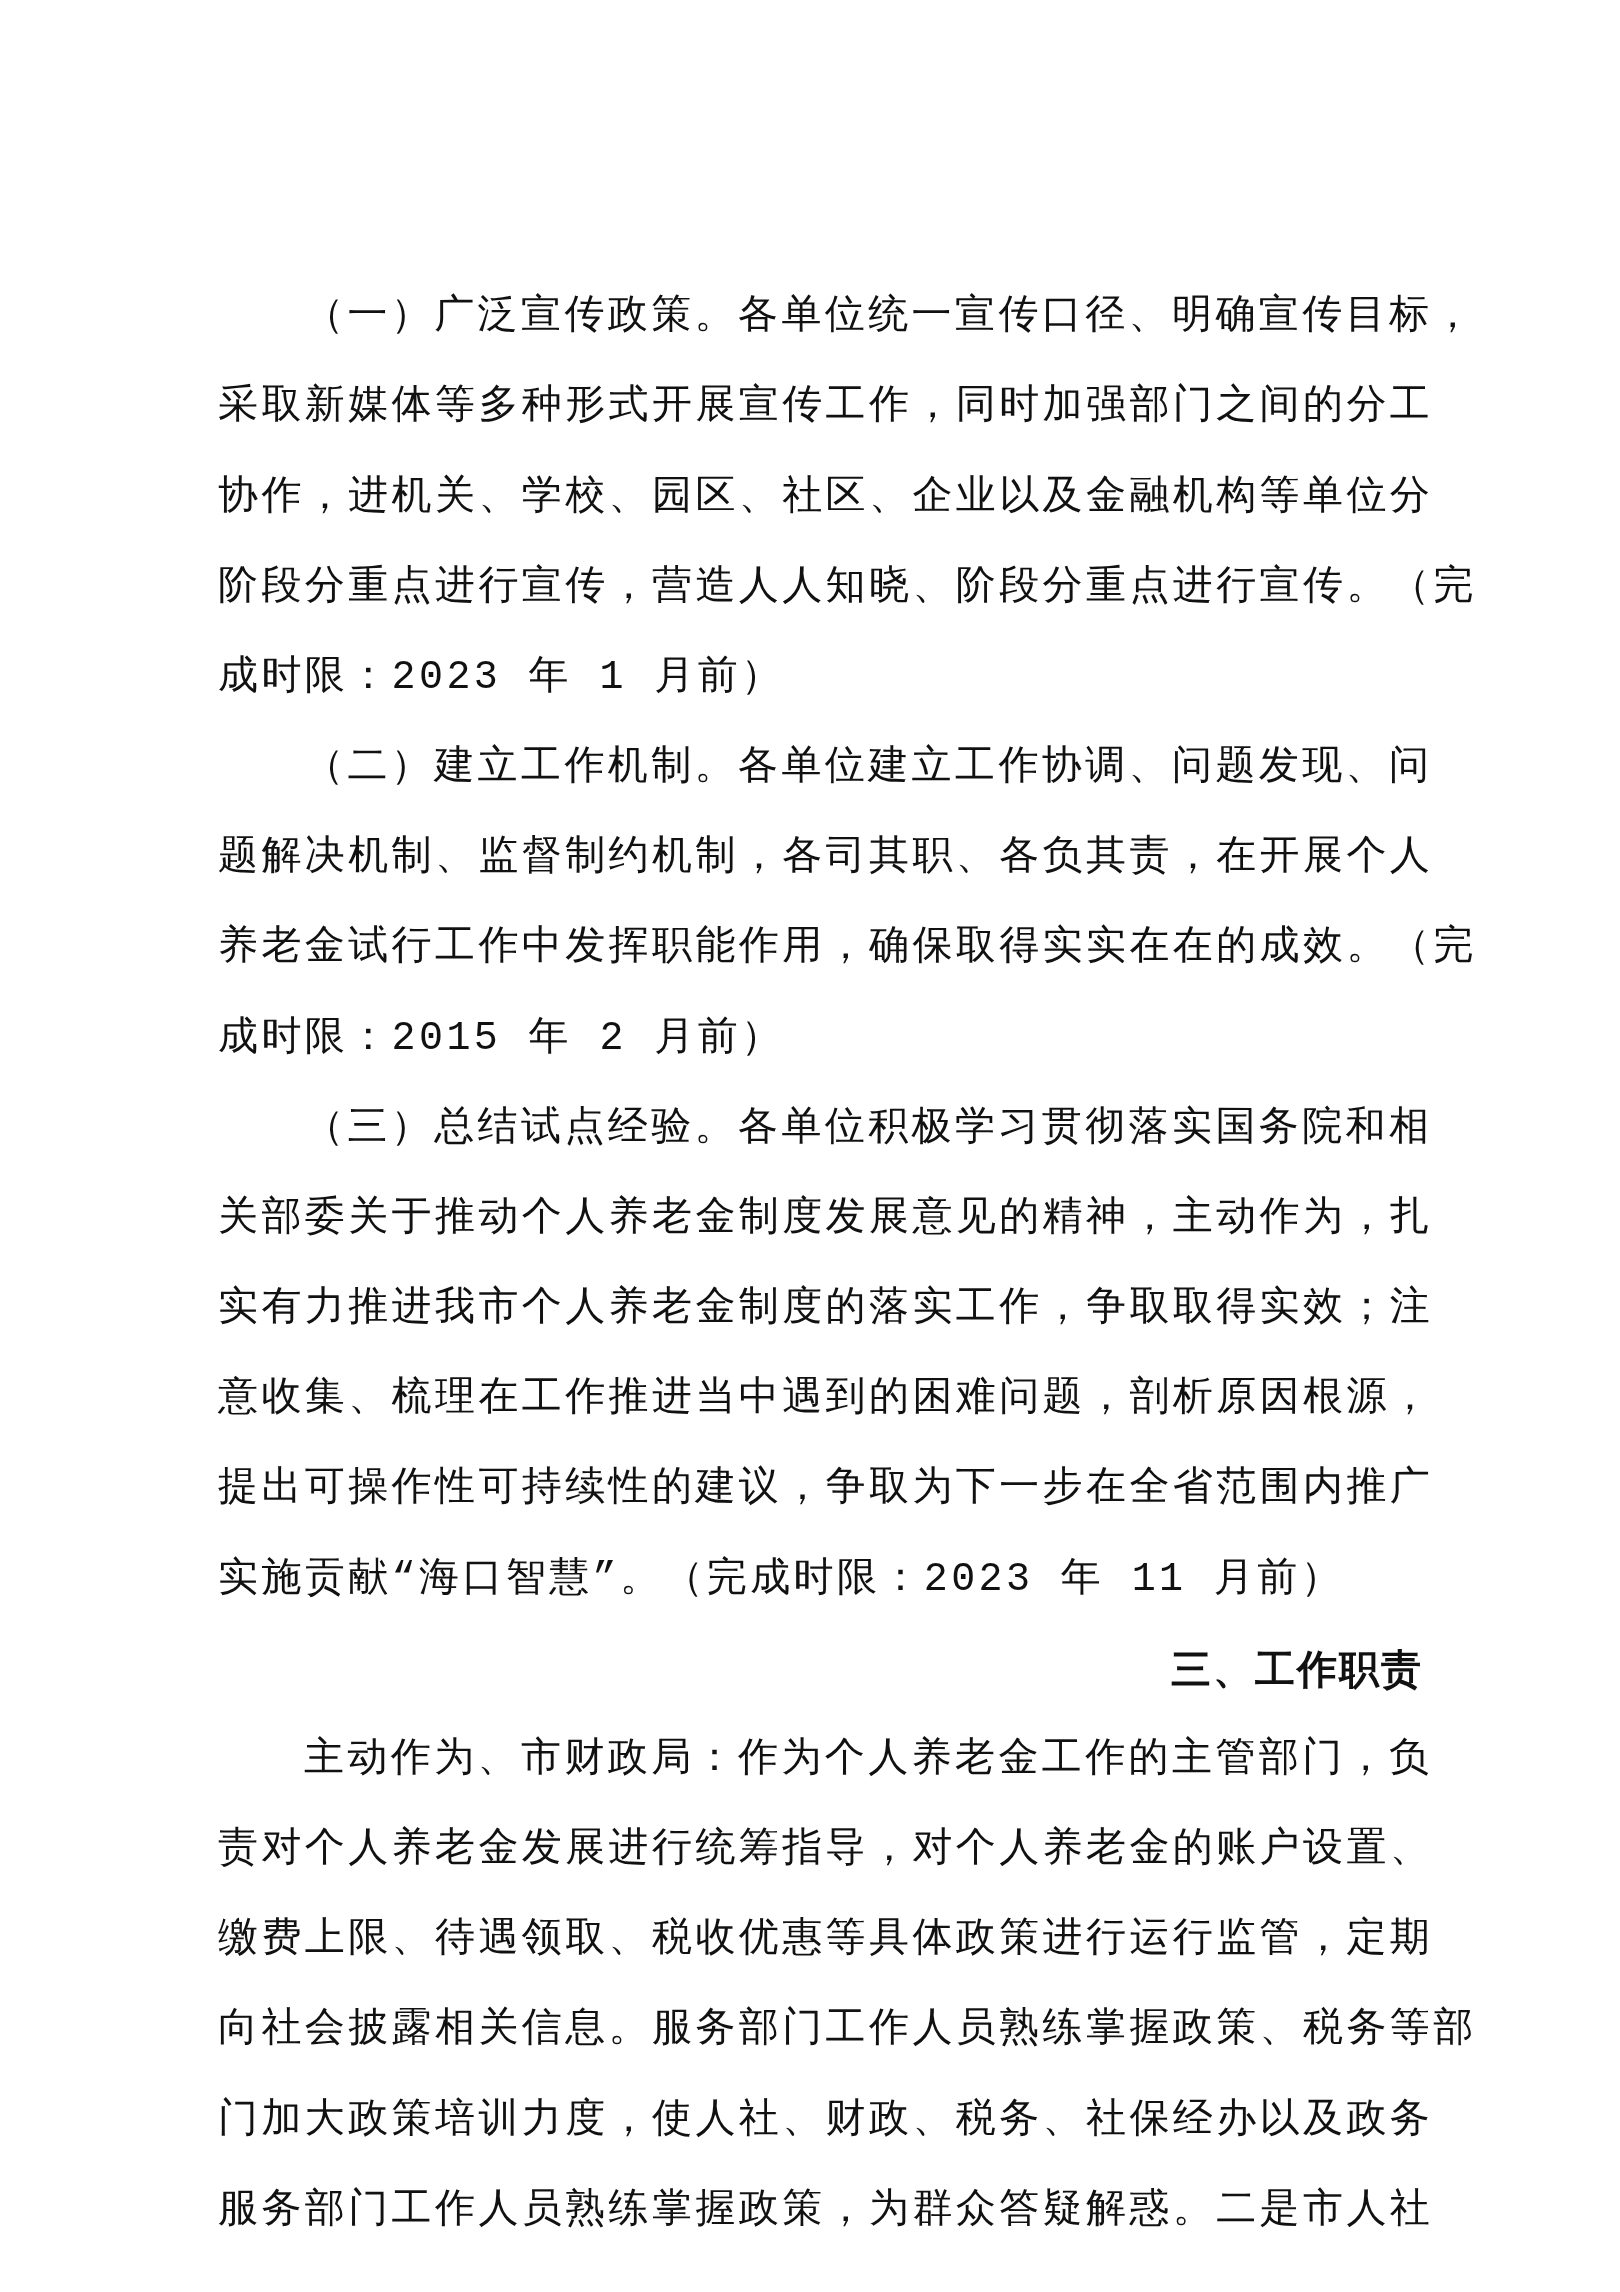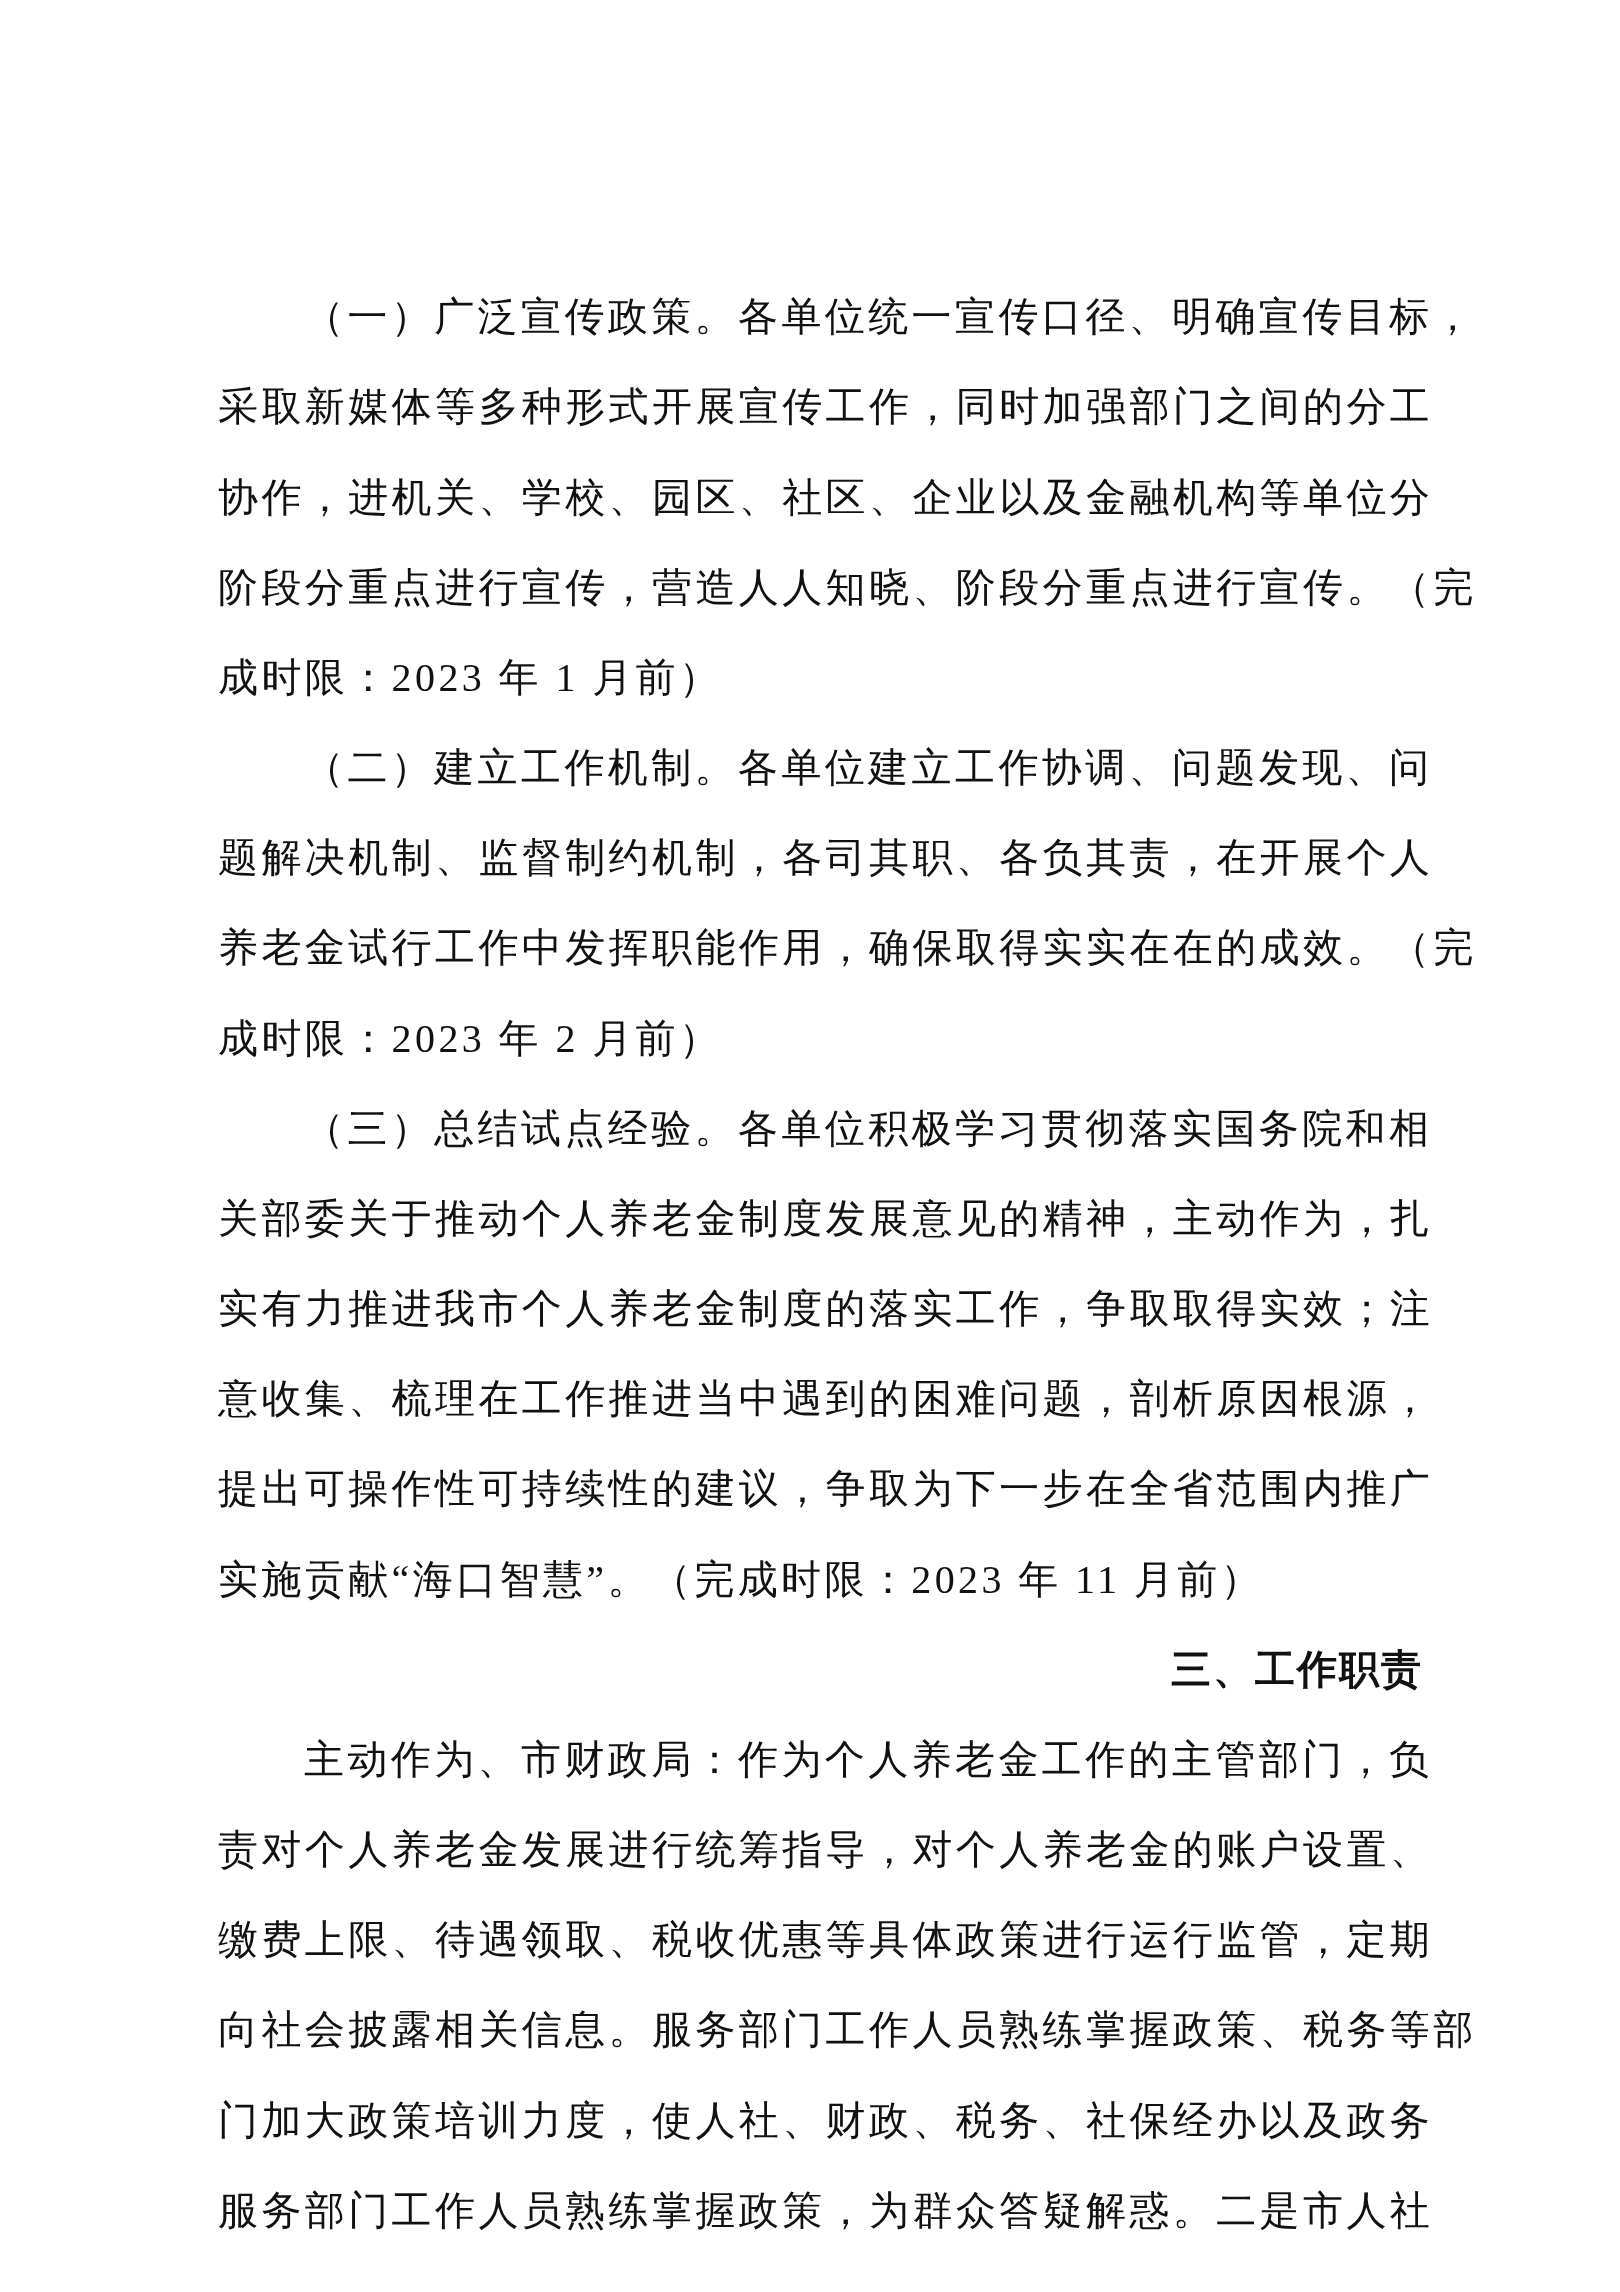--- a/index.html
+++ b/index.html
@@ -2,21 +2,21 @@
 <html><head>
 <meta charset="utf-8">
 <style>
   html, body { margin: 0; padding: 0; background: #ffffff; }
   body { width: 1620px; height: 2293px; position: relative; overflow: hidden; }
   .page { position: absolute; left: 0; top: 0; width: 1620px; height: 2293px; background: #fff; }
   .line {
     position: absolute;
     left: 218px;
     width: 1206px;
-    font-family: Liberation Serif, serif;
+    font-family: Liberation Mono, monospace;
     font-size: 40px;
     color: #111;
     white-space: nowrap;
     letter-spacing: 3.4px;
     line-height: 59px;
   }
   .indent { left: 304px; width: 1119px; }
   .justify { text-align: justify; text-align-last: justify; }
   .heading { font-family: "DejaVu Sans", "Liberation Sans", sans-serif; font-weight: bold; letter-spacing: 2px; text-align: right; }
 </style>
@@ -27,21 +27,21 @@
 
   <div class="line indent justify" style="top:287px">（一）广泛宣传政策。各单位统一宣传口径、明确宣传目标，</div>
   <div class="line justify" style="top:377px">采取新媒体等多种形式开展宣传工作，同时加强部门之间的分工</div>
   <div class="line justify" style="top:468px">协作，进机关、学校、园区、社区、企业以及金融机构等单位分</div>
   <div class="line justify" style="top:558px">阶段分重点进行宣传，营造人人知晓、阶段分重点进行宣传。（完</div>
   <div class="line" style="top:648px">成时限：2023 年 1 月前）</div>
 
   <div class="line indent justify" style="top:738px">（二）建立工作机制。各单位建立工作协调、问题发现、问</div>
   <div class="line justify" style="top:828px">题解决机制、监督制约机制，各司其职、各负其责，在开展个人</div>
   <div class="line justify" style="top:918px">养老金试行工作中发挥职能作用，确保取得实实在在的成效。（完</div>
-  <div class="line" style="top:1009px">成时限：2023 年 2 月前）</div>
+  <div class="line" style="top:1009px">成时限：2015 年 2 月前）</div>
 
   <div class="line indent justify" style="top:1099px">（三）总结试点经验。各单位积极学习贯彻落实国务院和相</div>
   <div class="line justify" style="top:1189px">关部委关于推动个人养老金制度发展意见的精神，主动作为，扎</div>
   <div class="line justify" style="top:1279px">实有力推进我市个人养老金制度的落实工作，争取取得实效；注</div>
   <div class="line justify" style="top:1369px">意收集、梳理在工作推进当中遇到的困难问题，剖析原因根源，</div>
   <div class="line justify" style="top:1459px">提出可操作性可持续性的建议，争取为下一步在全省范围内推广</div>
   <div class="line" style="top:1550px">实施贡献“海口智慧”。（完成时限：2023 年 11 月前）</div>
 
   <div class="line indent heading" style="top:1640px">三、工作职责</div>
 

